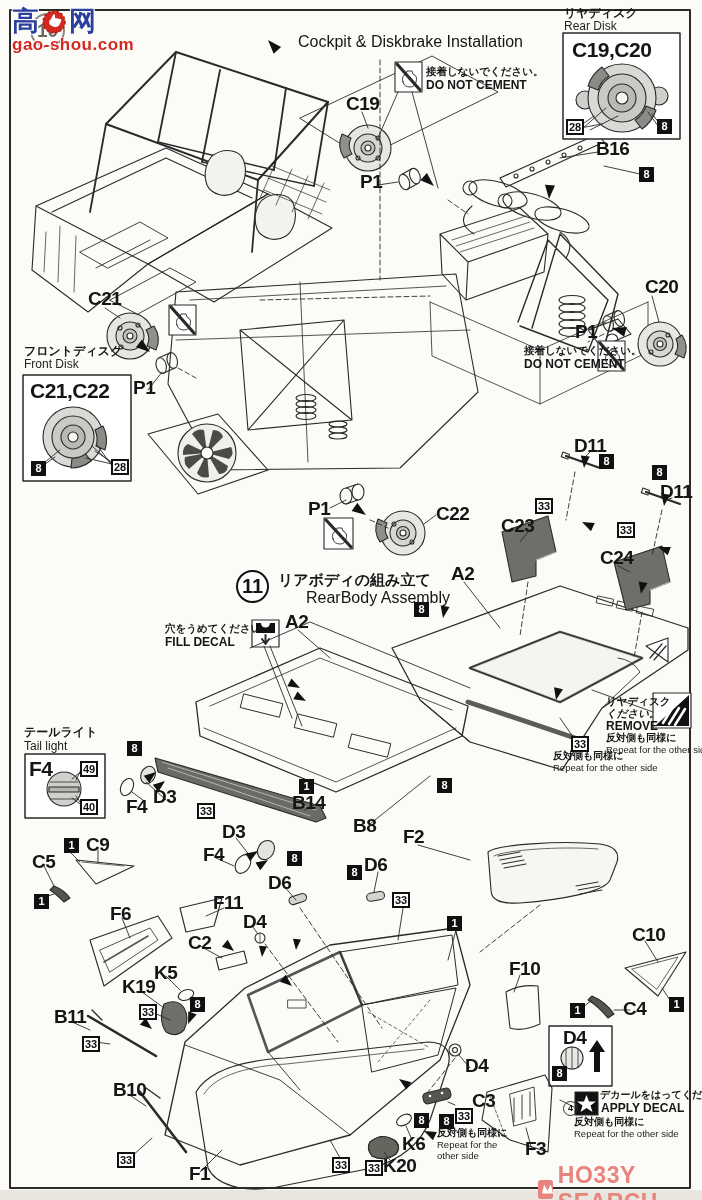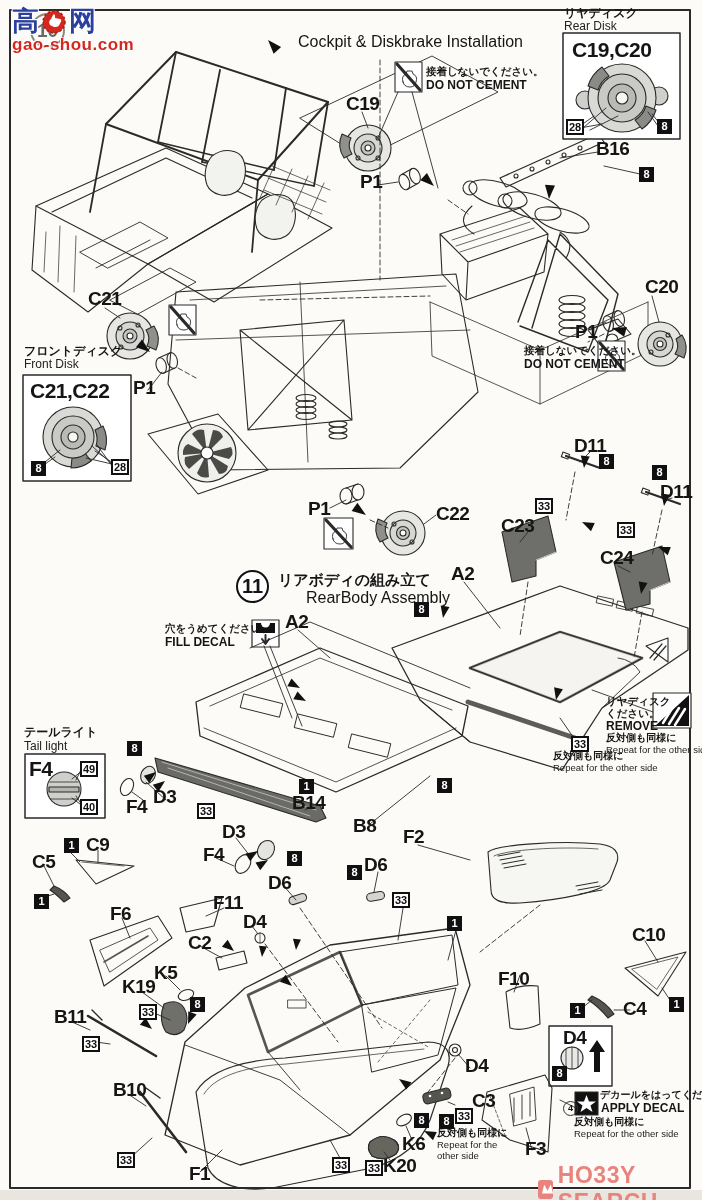--- a/index.html
+++ b/index.html
@@ -477,21 +477,21 @@
       <div class="ann part" style="left: 600px; top: 548px;">C24</div>
       <div class="ann part" style="left: 451px; top: 564px;">A2</div>
       <div class="ann badge-dark" style="left: 414px; top: 602px;">8</div>
       <div class="ann step-num" style="left: 236px; top: 570px;">11</div>
       <div class="ann title-ja" style="left: 278px; top: 572px;">リアボディの組み立て</div>
       <div class="ann title-en" style="left: 278px; top: 590px; padding-left: 28px;">RearBody Assembly</div>
       <div class="ann part" style="left: 285px; top: 612px;">A2</div>
       <div class="ann note-ja" style="left: 165px; top: 623px;">穴をうめてください。</div>
       <div class="ann note-en" style="left: 165px; top: 636px;">FILL DECAL</div>
       <div class="ann note-ja" style="left: 606px; top: 696px;">リヤディスク</div>
-      <div class="ann note-ja" style="left: 606px; top: 708px;">ください。</div>
+      <div class="ann note-ja" style="left: 606px; top: 708px; font-style: italic;">ください。</div>
       <div class="ann note-en" style="left: 606px; top: 720px;">REMOVE</div>
       <div class="ann note-ja-sm" style="left: 606px; top: 733px;">反対側も同様に</div>
       <div class="ann note-en-lt" style="left: 606px; top: 745px;">Repeat for the other side</div>
       <div class="ann badge-light" style="left: 571px; top: 736px;">33</div>
       <div class="ann note-ja-sm" style="left: 553px; top: 751px;">反対側も同様に</div>
       <div class="ann note-en-lt" style="left: 553px; top: 763px;">Repeat for the other side</div>
       <div class="ann badge-dark" style="left: 437px; top: 778px;">8</div>
       <div class="ann badge-dark" style="left: 299px; top: 779px;">1</div>
       <div class="ann part" style="left: 292px; top: 793px;">B14</div>
       <div class="ann part" style="left: 353px; top: 816px;">B8</div>
@@ -524,21 +524,21 @@
       <div class="ann part" style="left: 154px; top: 963px;">K5</div>
       <div class="ann part" style="left: 122px; top: 977px;">K19</div>
       <div class="ann badge-light" style="left: 139px; top: 1004px;">33</div>
       <div class="ann badge-dark" style="left: 190px; top: 997px;">8</div>
       <div class="ann part" style="left: 54px; top: 1007px;">B11</div>
       <div class="ann badge-light" style="left: 82px; top: 1036px;">33</div>
       <div class="ann part" style="left: 113px; top: 1080px;">B10</div>
       <div class="ann badge-light" style="left: 117px; top: 1152px;">33</div>
       <div class="ann part" style="left: 189px; top: 1164px;">F1</div>
       <div class="ann badge-light" style="left: 332px; top: 1157px;">33</div>
-      <div class="ann part" style="left: 498px; top: 959px; margin-top: 10px;">F10</div>
+      <div class="ann part" style="left: 509px; top: 959px;">F10</div>
       <div class="ann part" style="left: 632px; top: 925px;">C10</div>
       <div class="ann badge-dark" style="left: 669px; top: 997px;">1</div>
       <div class="ann badge-dark" style="left: 570px; top: 1003px;">1</div>
       <div class="ann part" style="left: 623px; top: 999px;">C4</div>
       <div class="ann part" style="left: 465px; top: 1056px;">D4</div>
       <div class="ann part" style="left: 448px; top: 1091px; margin-left: 24px;">C3</div>
       <div class="ann badge-dark" style="left: 414px; top: 1113px;">8</div>
       <div class="ann badge-dark" style="left: 439px; top: 1114px;">8</div>
       <div class="ann badge-light" style="left: 455px; top: 1108px;">33</div>
       <div class="ann note-ja-sm" style="left: 437px; top: 1128px;">反対側も同様に</div>

